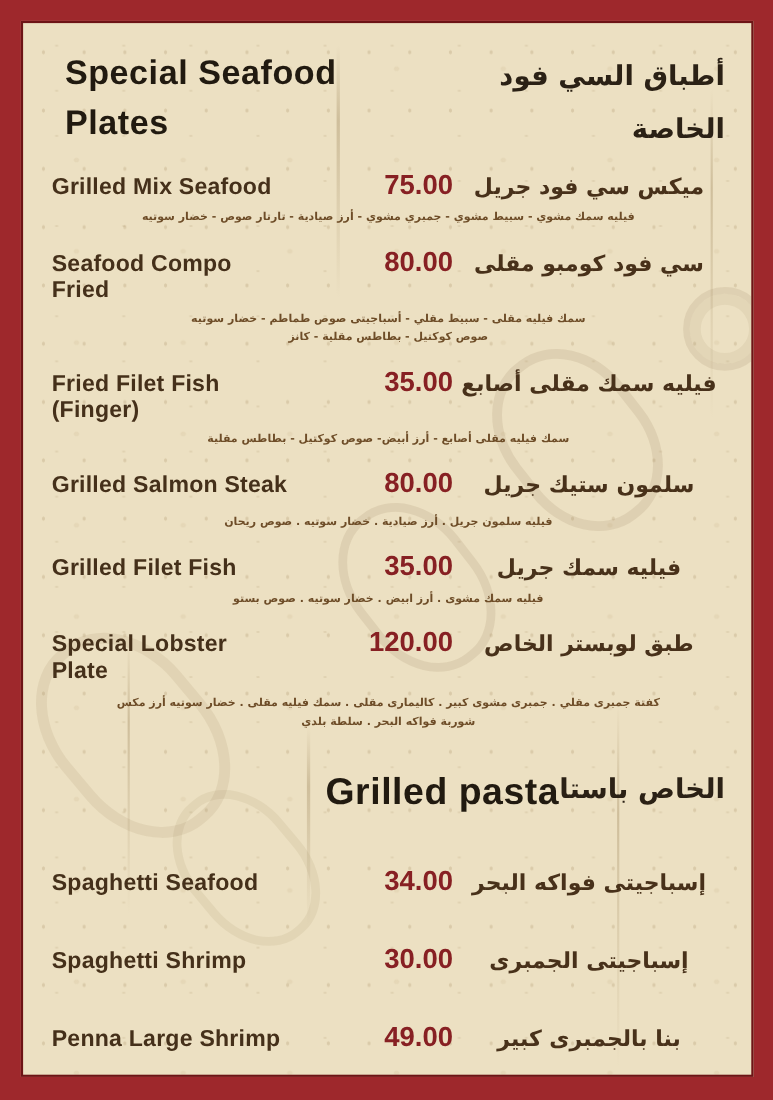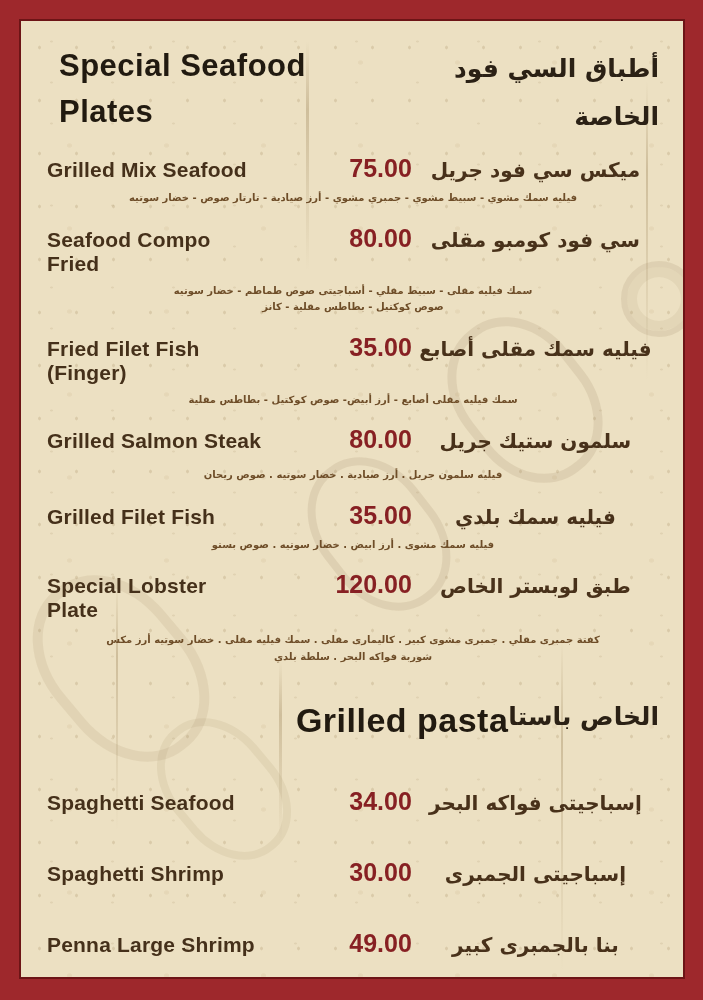--- a/index.html
+++ b/index.html
@@ -145,21 +145,21 @@
     <div class="row">
       <span class="en">Grilled Salmon Steak</span>
       <span class="price">80.00</span>
       <span class="ar">سلمون ستيك جريل</span>
     </div>
     <div class="desc mt-lg" style="margin-top:13px">فيليه سلمون جريل . أرز صيادية . خضار سوتيه . صوص ريحان</div>
 
     <div class="row">
       <span class="en">Grilled Filet Fish</span>
       <span class="price">35.00</span>
-      <span class="ar">فيليه سمك بلدي</span>
+      <span class="ar">فيليه سمك جريل</span>
     </div>
     <div class="desc" style="">فيليه سمك مشوى . أرز ابيض . خضار سوتيه . صوص بستو</div>
 
     <div class="row">
       <span class="en">Special Lobster Plate</span>
       <span class="price">120.00</span>
       <span class="ar">طبق لوبستر الخاص</span>
     </div>
     <div class="desc" style="margin-top:10px">كفتة جمبرى مقلي . جمبرى مشوى كبير . كاليمارى مقلى . سمك فيليه مقلى . خضار سوتيه أرز مكس
 شوربة فواكه البحر . سلطة بلدي</div>

